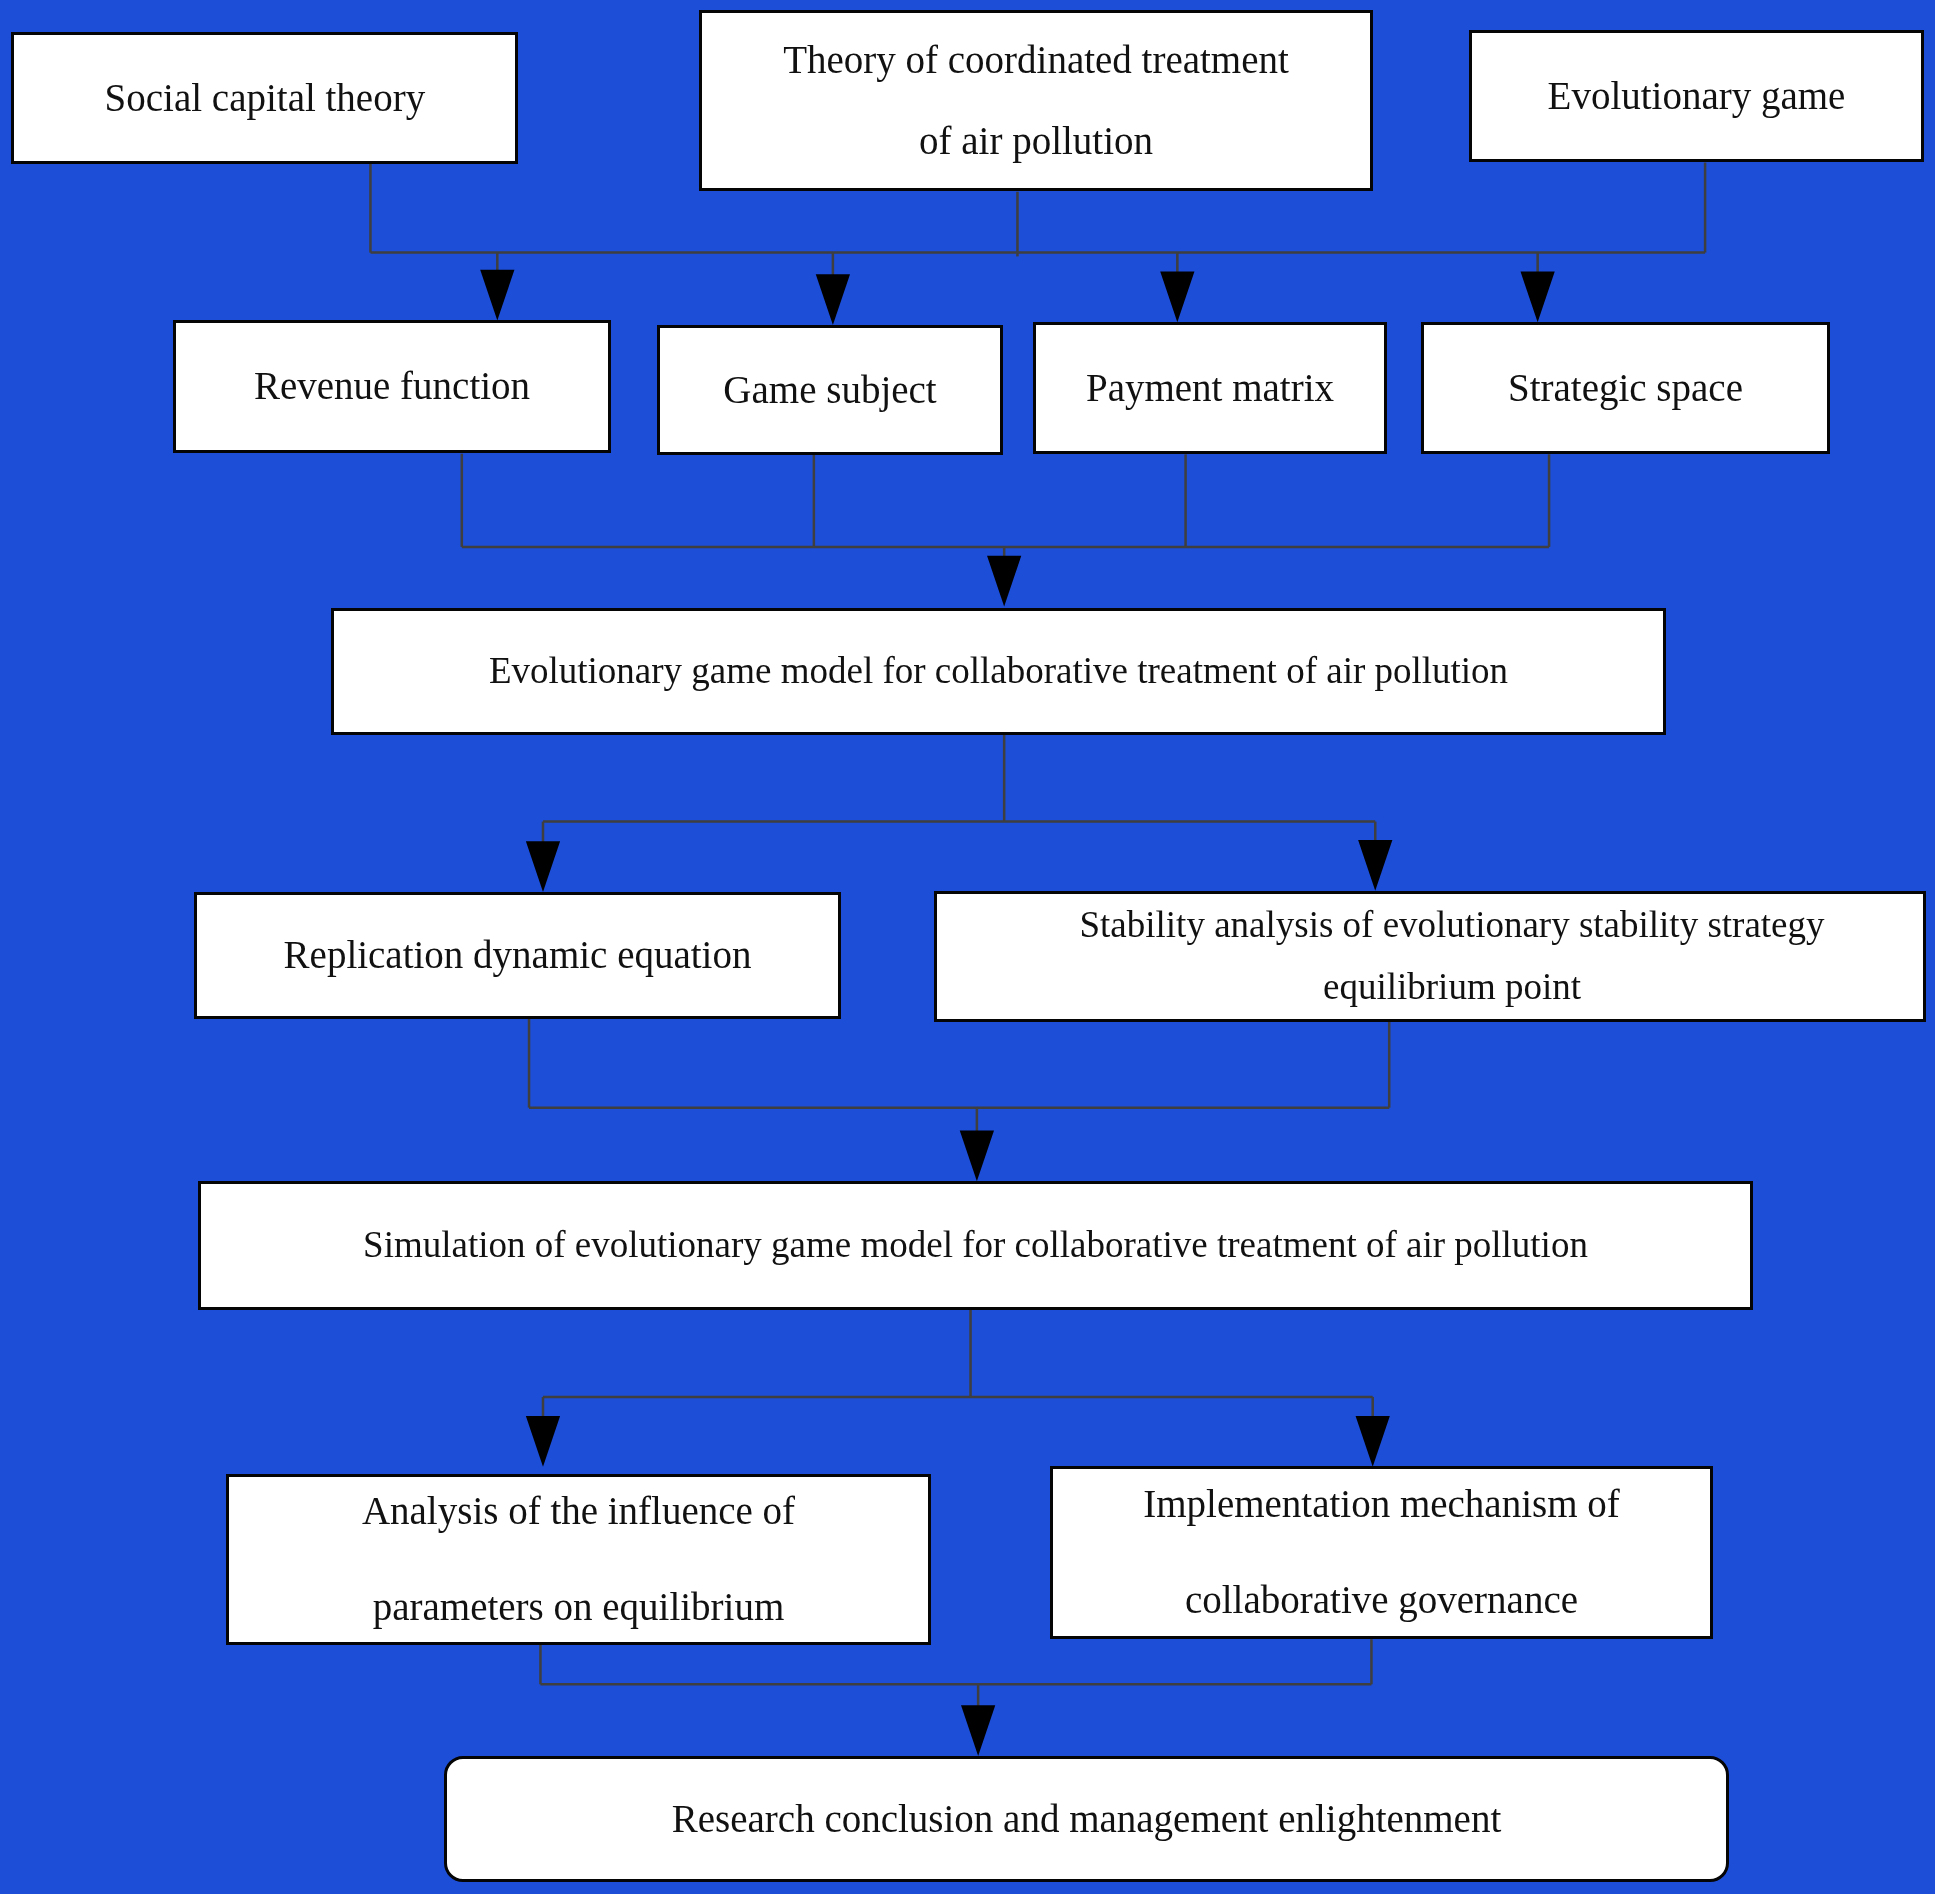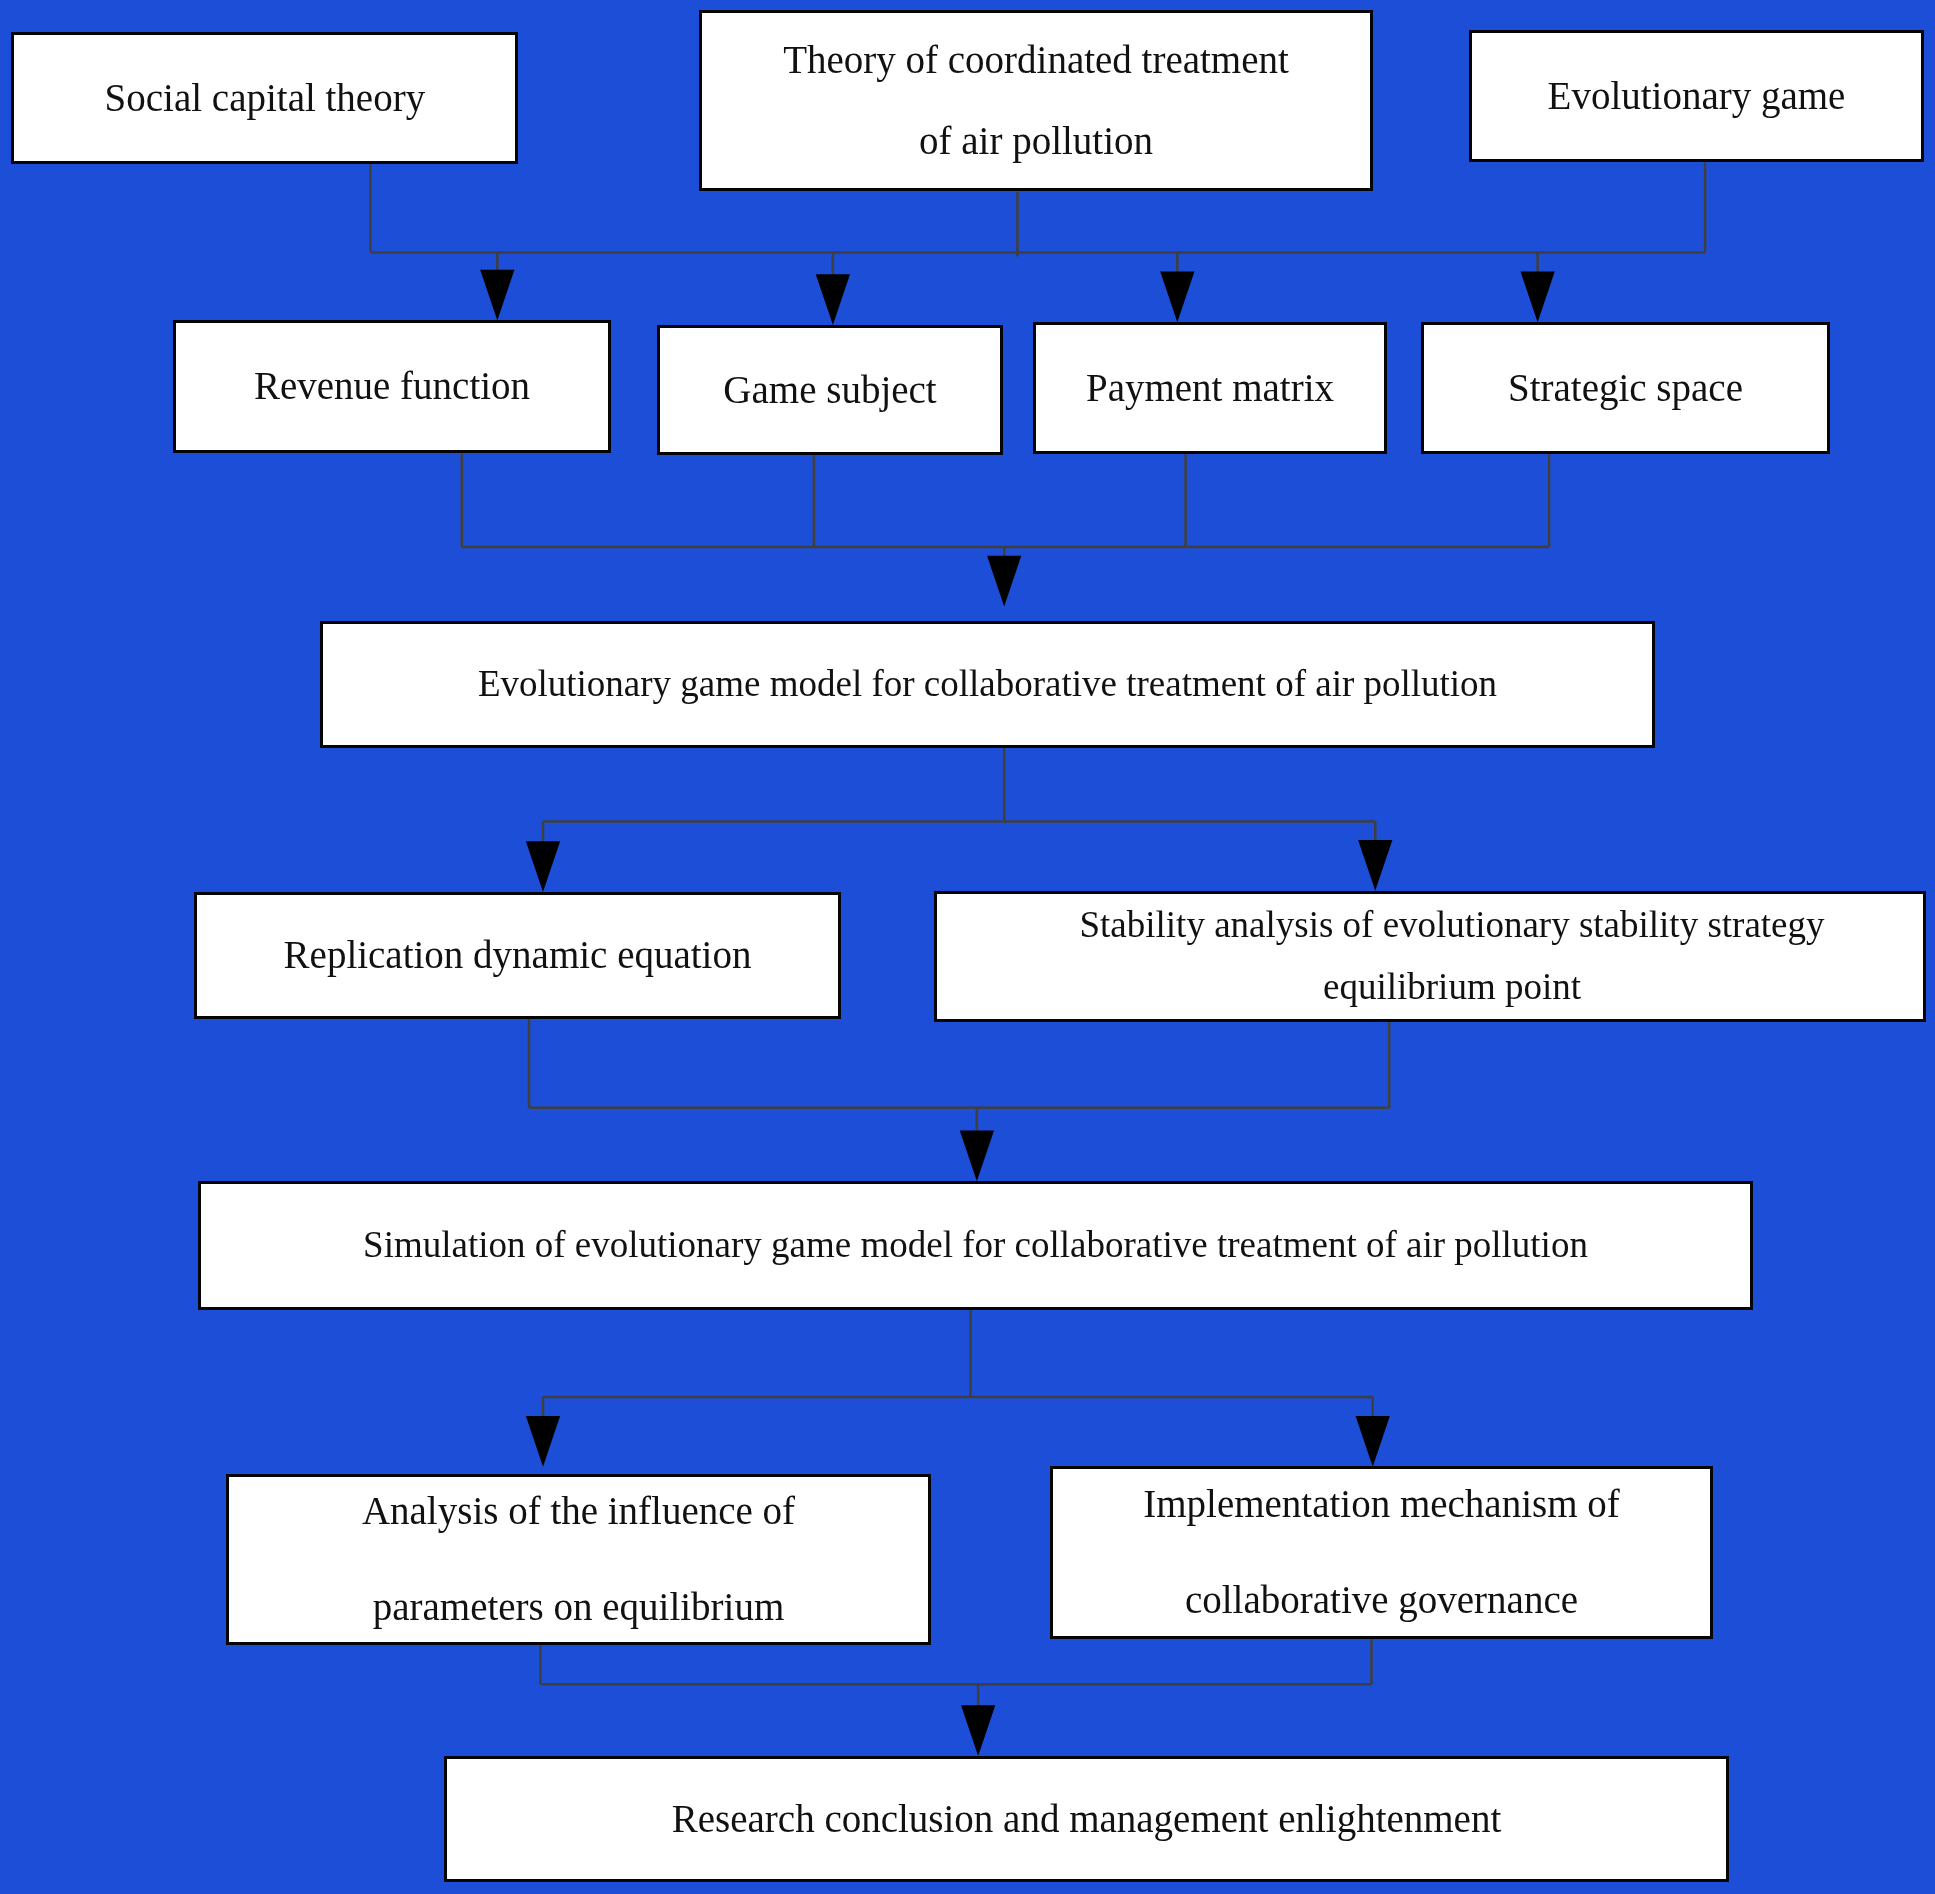--- a/index.html
+++ b/index.html
@@ -38,31 +38,31 @@
   
   .n-social      { left: 11.4px;   top: 32px;   width: 507px;  height: 132px; }
   .n-theory      { left: 699px; top: 10px;   width: 674px; height: 181px; }
   .n-evogame     { left: 1469px; top: 30px;   width: 455px;  height: 132px; }
   
   .n-revenue     { left: 173px;  top: 320px;  width: 438px;  height: 133px; }
   .n-subject     { left: 657px; top: 325px;  width: 346px;  height: 130px; }
   .n-payment     { left: 1033px; top: 322px;  width: 354px;  height: 132px; }
   .n-strategic   { left: 1421px; top: 322px;  width: 409px;  height: 132px; }
   
-  .n-model       { left: 320px;  top: 608px;  width: 1335px; height: 127px; margin-top: 13px; }
+  .n-model       { left: 331px;  top: 608px;  width: 1335px; height: 127px; }
   
   .n-replication { left: 194px;  top: 892px; width: 647px; height: 127px; }
   .n-stability   { left: 934px; top: 891px; width: 992px; height: 131px; padding-left: 44px; }
   
   .n-simulation  { left: 198px;  top: 1181px; width: 1555px; height: 129px; }
   
   .n-analysis    { left: 226px;  top: 1466px; width: 705px; height: 171px; margin-top: 8px; }
   .n-implement   { left: 1050px; top: 1466px; width: 663px; height: 173px; }
   
-  .n-conclusion  { left: 444px;  top: 1756px; width: 1285px; height: 126px; }
+  .n-conclusion  { left: 444px;  top: 1756px; width: 1285px; height: 126px; border-radius: 19px; }
 </style>
 </head>
 <body>
 
 <div class="figure">
 
   <svg class="wires" viewBox="0 0 3052 2987">
 
     <g stroke="#3f3f3f" stroke-width="4" fill="none">
 

